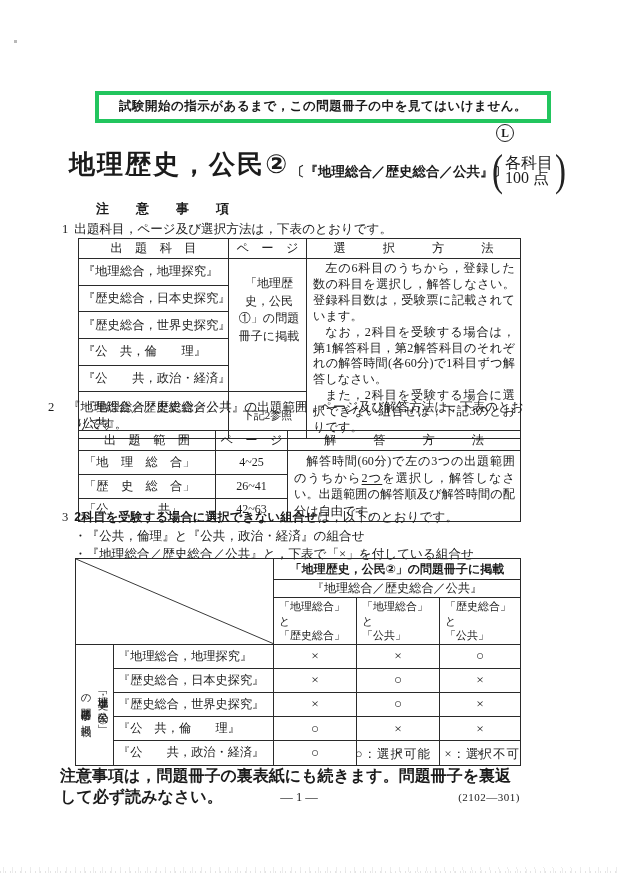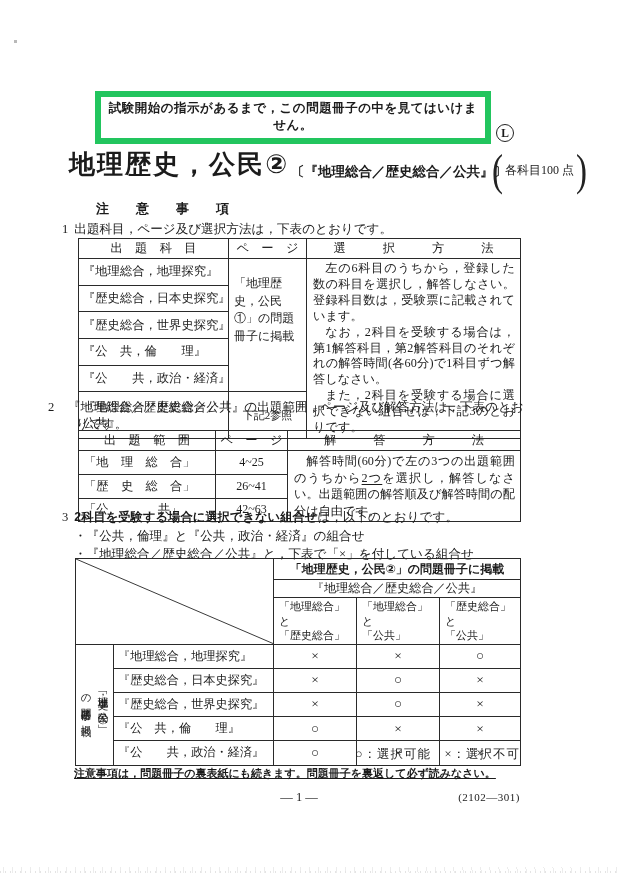--- a/index.html
+++ b/index.html
@@ -3,33 +3,33 @@
 <meta charset="utf-8">
 <style>
   * { margin:0; padding:0; box-sizing:border-box; }
   html,body { width:620px; height:876px; background:#ffffff; }
   body { font-family:"Liberation Serif","DejaVu Serif",serif; color:#1b1b1b; position:relative; overflow:hidden; }
   .gothic { font-family:"Liberation Sans","DejaVu Sans",sans-serif; }
   .abs { position:absolute; }
 
   .corner-dot { left:14px; top:40px; width:3px; height:3px; background:#b9b9b9; }
 
-  .banner { left:95px; top:91px; width:396px; border:6px solid #22c55e; padding:3px 4px 4px;
+  .banner { left:95px; top:91px; width:456px; border:4px solid #22c55e; padding:3px 4px 4px;
             text-align:center; font-weight:bold; font-size:12.5px; letter-spacing:.5px; }
 
   .circle-mark { left:496px; top:124px; width:18px; height:18px; border:1.5px solid #222;
                  border-radius:50%; display:flex; align-items:center; justify-content:center;
                  font-size:11.5px; font-weight:bold; }
 
   .title-main { left:62px; top:147px; font-size:26px; font-weight:bold; letter-spacing:2px;margin-left:7px; }
   .title-sub  { left:291px; top:163px; font-size:13.5px; font-weight:bold; }
   .score-note { left:492px; top:150px; display:flex; align-items:center; }
   .score-paren { font-size:33px; font-weight:400; transform:scaleY(1.35); line-height:40px; color:#222;
                  font-family:"Liberation Serif","DejaVu Serif",serif; }
-  .score-lines { display:flex; align-items:flex-end; font-size:12px; line-height:15px; padding:0 2px; }
+  .score-lines { display:flex; flex-direction:column; align-items:flex-start; font-size:16px; line-height:15px; padding:0 2px; }
 
   .notice-heading { left:96px; top:200px; font-size:13px; font-weight:bold; letter-spacing:7px; }
 
   .num-item { font-size:12.6px; line-height:17px; }
   .item1 { left:62px; top:221px; }
   .item2 { left:62px; top:399px; width:466px; padding-left:14px; text-indent:-14px; }
   .item3 { left:62px; top:509px; }
   .item-no { display:inline-block; margin-right:6px; }
   .bold-part { font-weight:bold; font-family:"Liberation Sans","DejaVu Sans",sans-serif; font-size:12.3px; }
   .bullet-line { left:74px; font-size:12.6px; }
@@ -37,21 +37,21 @@
   .bullet2 { top:546px; }
 
   table { border-collapse:collapse; table-layout:fixed; }
   td,th { border:1.2px solid #2a2a2a; font-weight:normal; font-size:12.3px; overflow:hidden; }
   .t-outer { border:1.5px solid #161616; }
 
   .table1 { left:78px; top:238px; width:442px; }
   .table1 th { height:20px; }
   .t1-subj { height:20px; padding:0 2px 0 4px; white-space:nowrap; }
   .t1-subj-last { padding:1px 2px 1px 4px; line-height:16px; }
-  .t1-page { text-align:left; padding:2px 2px 2px 5px; font-size:12px; line-height:17.5px; vertical-align:top; padding-top:16px; }
+  .t1-page { text-align:center; padding:2px 2px 2px 5px; font-size:12px; line-height:17.5px; vertical-align:top; padding-top:16px; }
   .t1-page2 { text-align:center; font-size:11px; }
   .t-method { vertical-align:top; padding:2px 5px 2px 6px;font-family:Liberation Serif, serif; }
   .t-method p { font-size:12.2px; line-height:15.9px; text-indent:1em; text-align:justify; }
 
   .table2 { left:78px; top:430px; width:442px; }
   .table2 th { height:20px; text-align:center; }
   .t2-range { height:18px; padding-left:5px; white-space:nowrap; }
   .t2-page { text-align:center; font-size:12px; }
   .table2 .t-method p { line-height:16.6px; }
   .u { text-decoration:underline; text-underline-offset:2px; }
@@ -65,22 +65,22 @@
   .t3-diag svg { position:absolute; inset:0; width:100%; height:100%; }
   .t3-side { width:38px; text-align:center; vertical-align:middle; padding:2px 1px; }
   .v-text { writing-mode:vertical-rl; text-orientation:mixed; font-size:10.5px; letter-spacing:1px;
             line-height:17px; height:112px; margin:0 auto; display:inline-block; }
   .v-text span { display:block; }
   .t3-subj { height:22px; padding-left:4px; white-space:nowrap; font-size:12.2px; }
   .t3-mark { text-align:center; font-size:13.5px; }
 
   .legend { left:78px; top:746px; width:442px; text-align:right; font-size:12.5px; letter-spacing:1px; }
 
-  .footer-note { left:74px; top:766px; width:464px; font-weight:bold; font-size:11px;
-                 font-family:"Liberation Sans","DejaVu Sans",sans-serif;text-decoration:underline; }
+  .footer-note { left:60px; top:766px; width:464px; font-weight:bold; font-size:16px;
+                 font-family:"Liberation Sans","DejaVu Sans",sans-serif; }
   .footer-line { left:78px; top:790px; width:442px; text-align:center; font-size:12.5px; }
   .footer-code { position:absolute; right:0; top:1px; font-size:11px; letter-spacing:.5px; }
 
   .scan-noise { left:0; top:864px; width:620px; height:10px; opacity:.55;
     background:
       repeating-linear-gradient(90deg, #cfcfcf 0 1px, transparent 1px 5px),
       repeating-linear-gradient(87deg, transparent 0 3px, #dddddd 3px 4px, transparent 4px 9px);
     background-size:100% 2px, 100% 6px; background-position:0 7px, 0 3px; background-repeat:no-repeat; }
 </style>
 </head>

